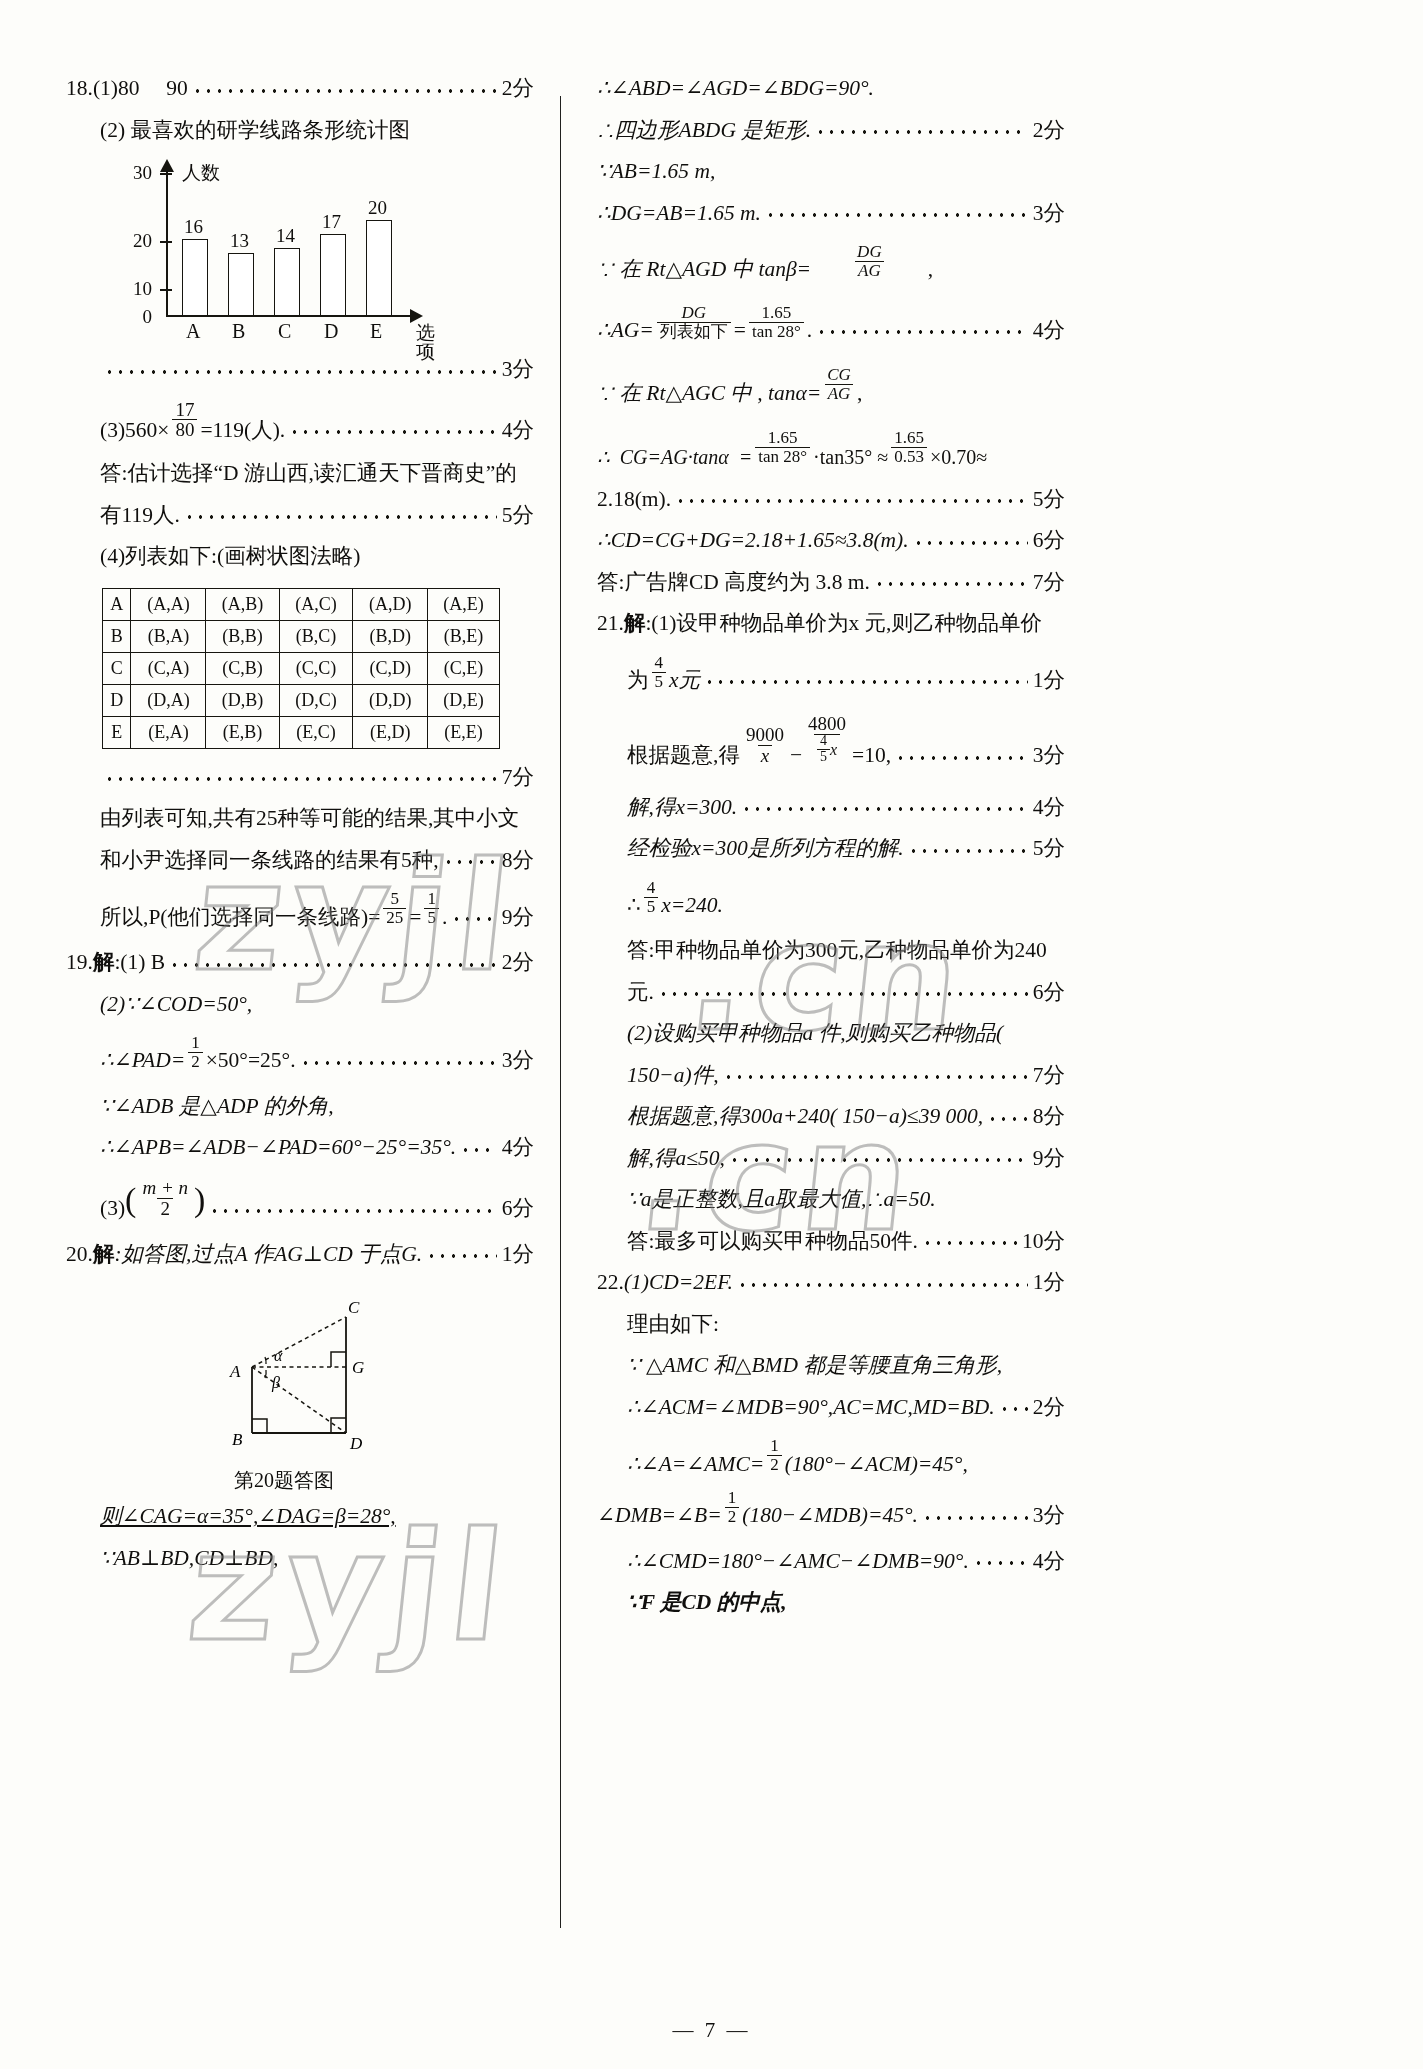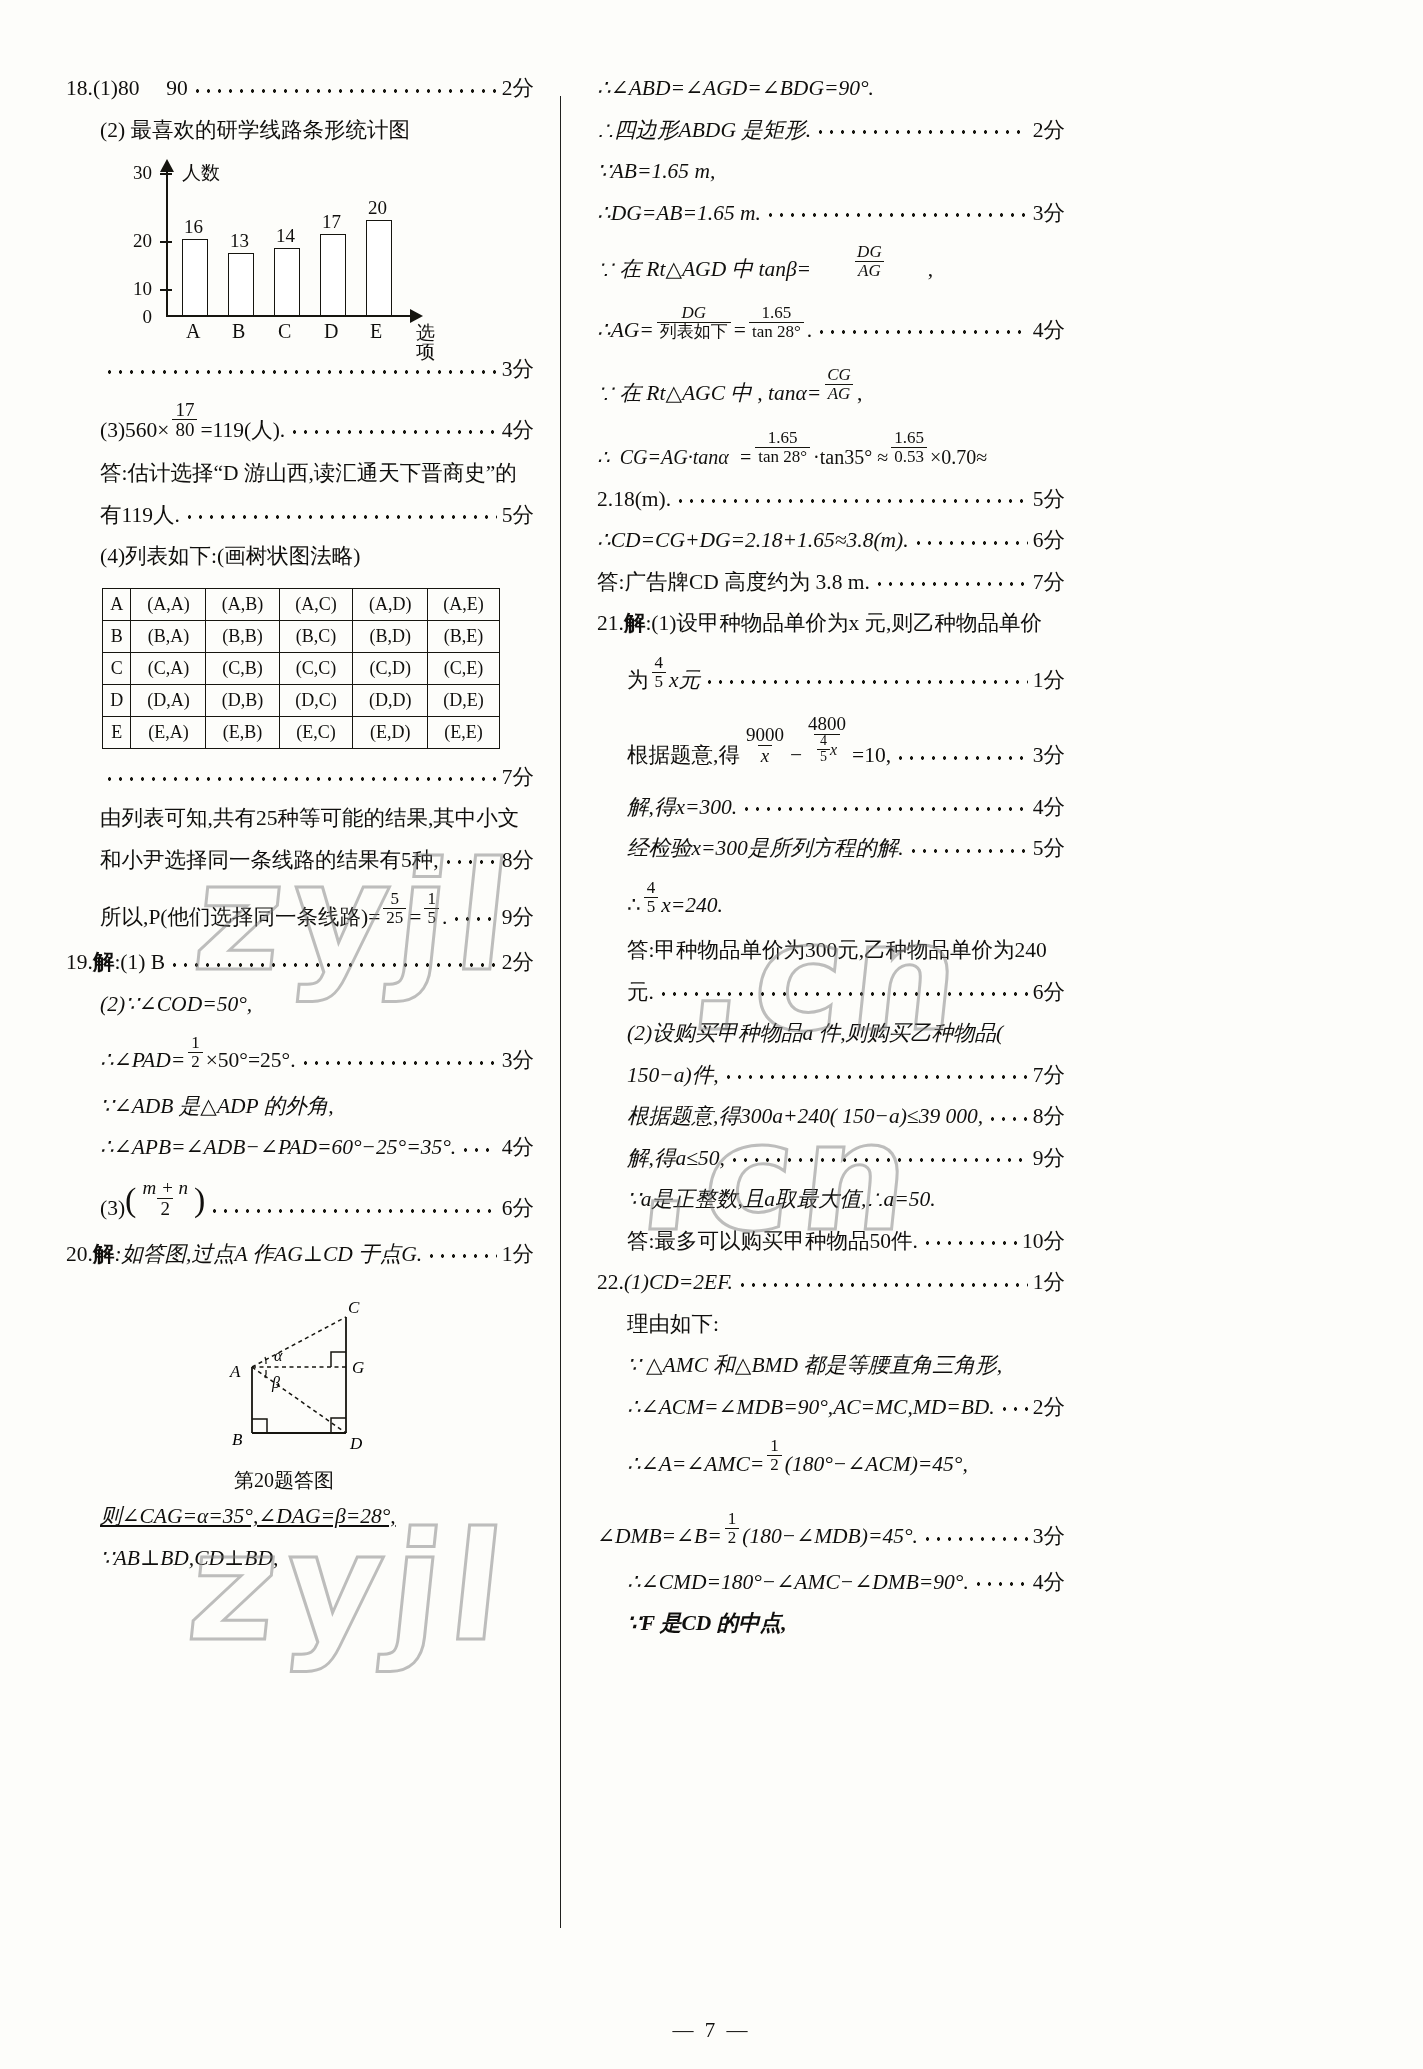--- a/index.html
+++ b/index.html
@@ -588,21 +588,21 @@
         <span class="t">理由如下:</span>
       </div>
       <div class="ln" style="padding-left:30px;">
         <span class="t it">∵ △AMC 和△BMD 都是等腰直角三角形,</span>
       </div>
       <div class="ln" style="padding-left:30px;">
         <span class="t it">∴∠ACM=∠MDB=90°,AC=MC,MD=BD.</span>
         <span class="dots"></span>
         <span class="score">2分</span>
       </div>
-      <div class="ln" style="padding-left:30px;margin-bottom:36px;">
+      <div class="ln" style="padding-left:30px;margin-bottom:15px;">
         <span class="t it">∴∠A=∠AMC=</span>
         <span class="frac sm">
           <span class="num">1</span>
           <span class="den">2</span>
         </span>
         <span class="t it">(180°−∠ACM)=45°,</span>
       </div>
       <div class="ln" style="margin-bottom:24px;">
         <span class="t it">∠DMB=∠B=</span>
         <span class="frac sm">

